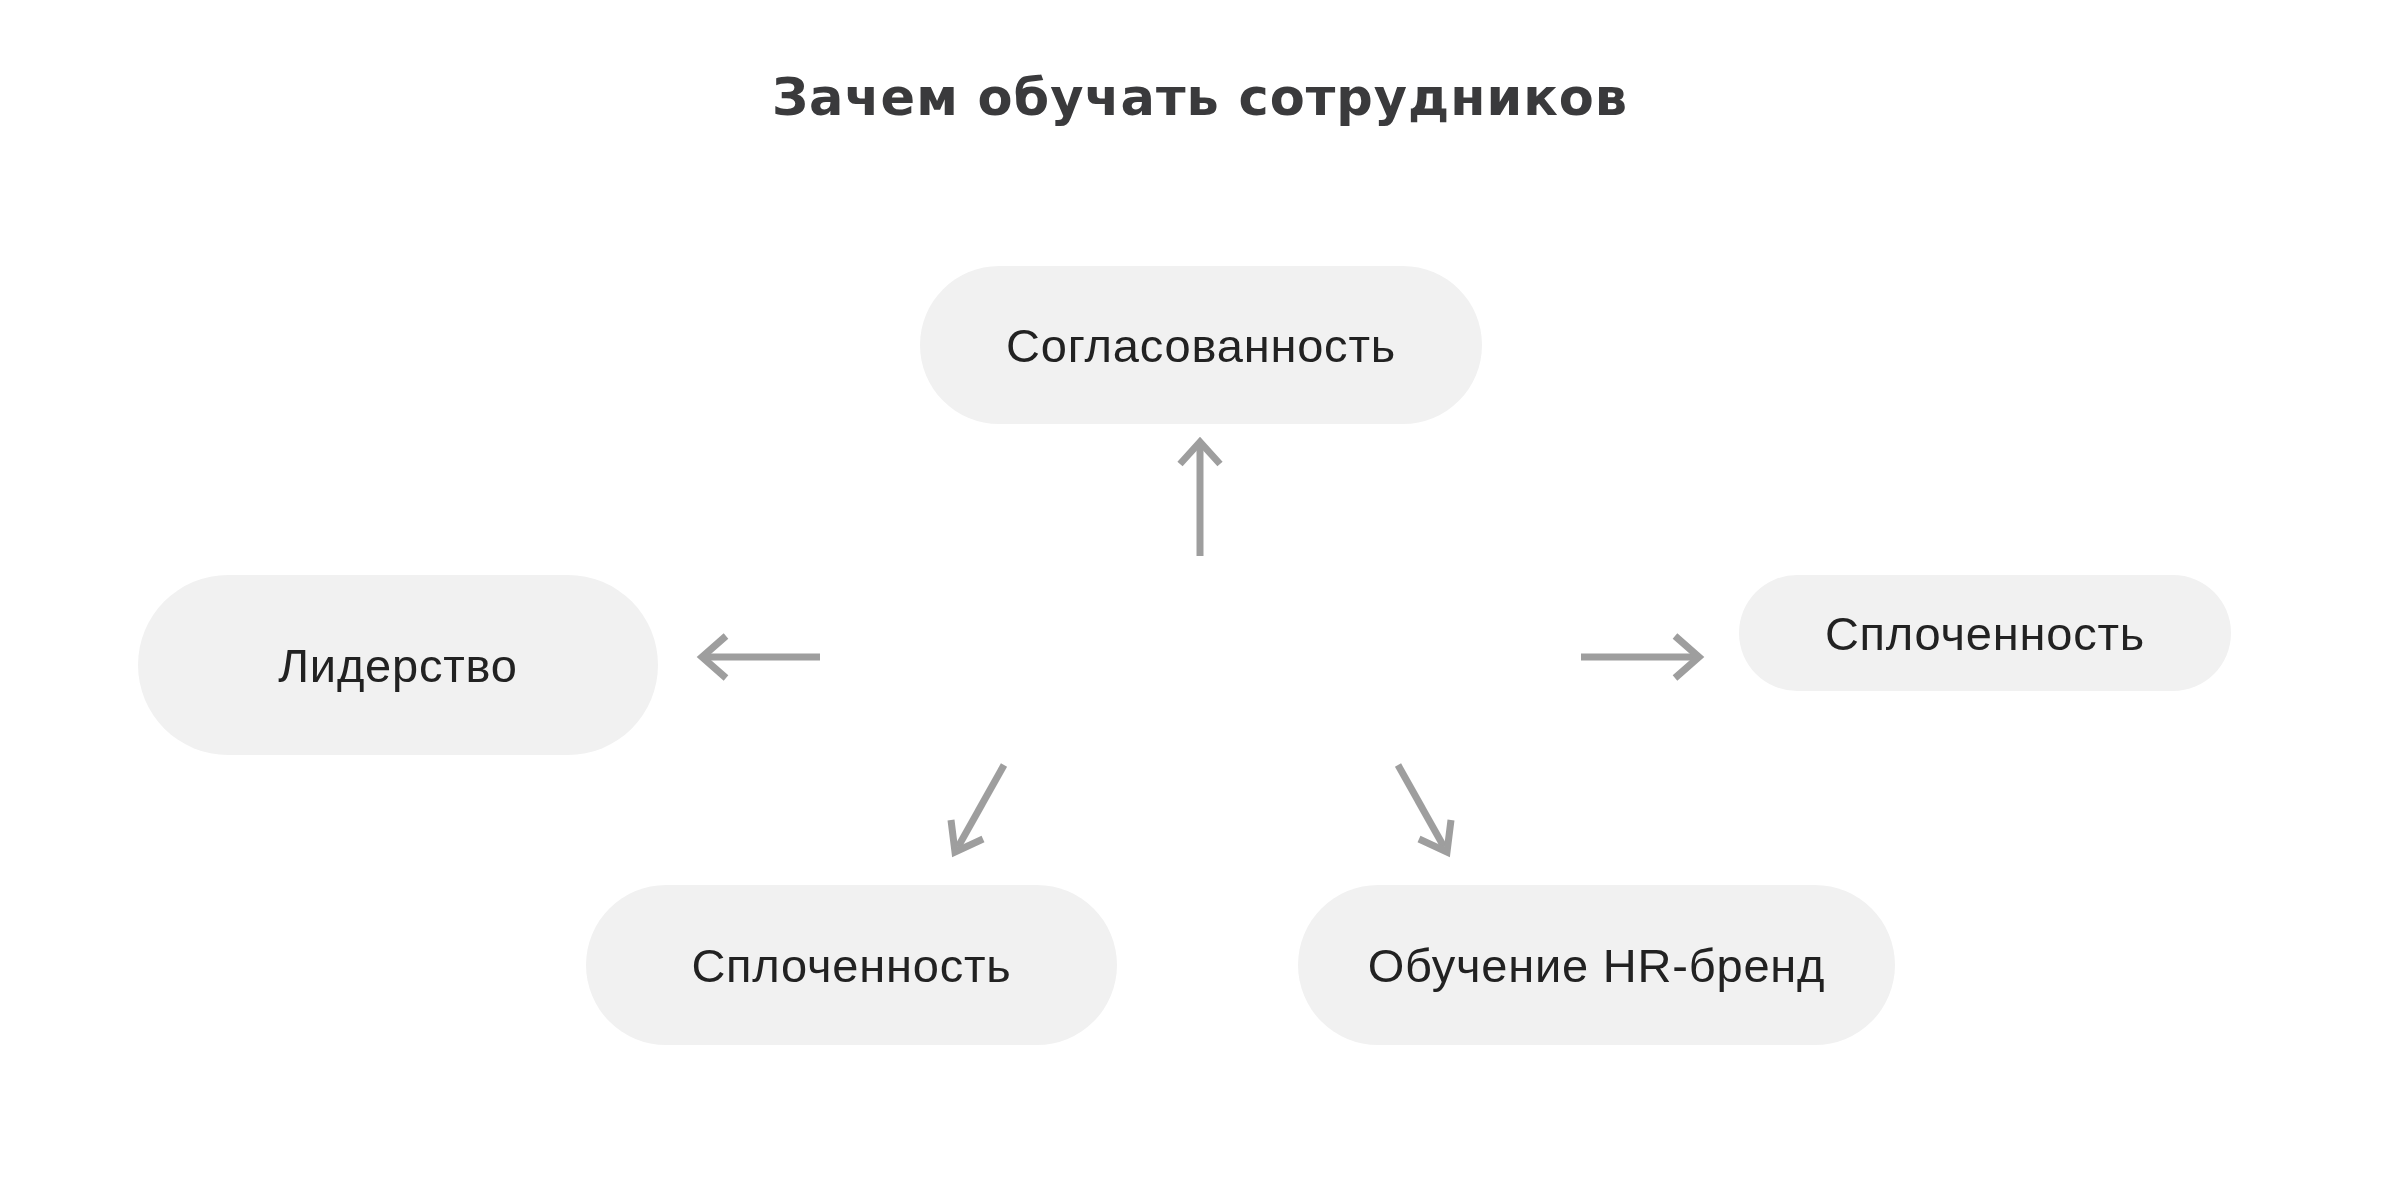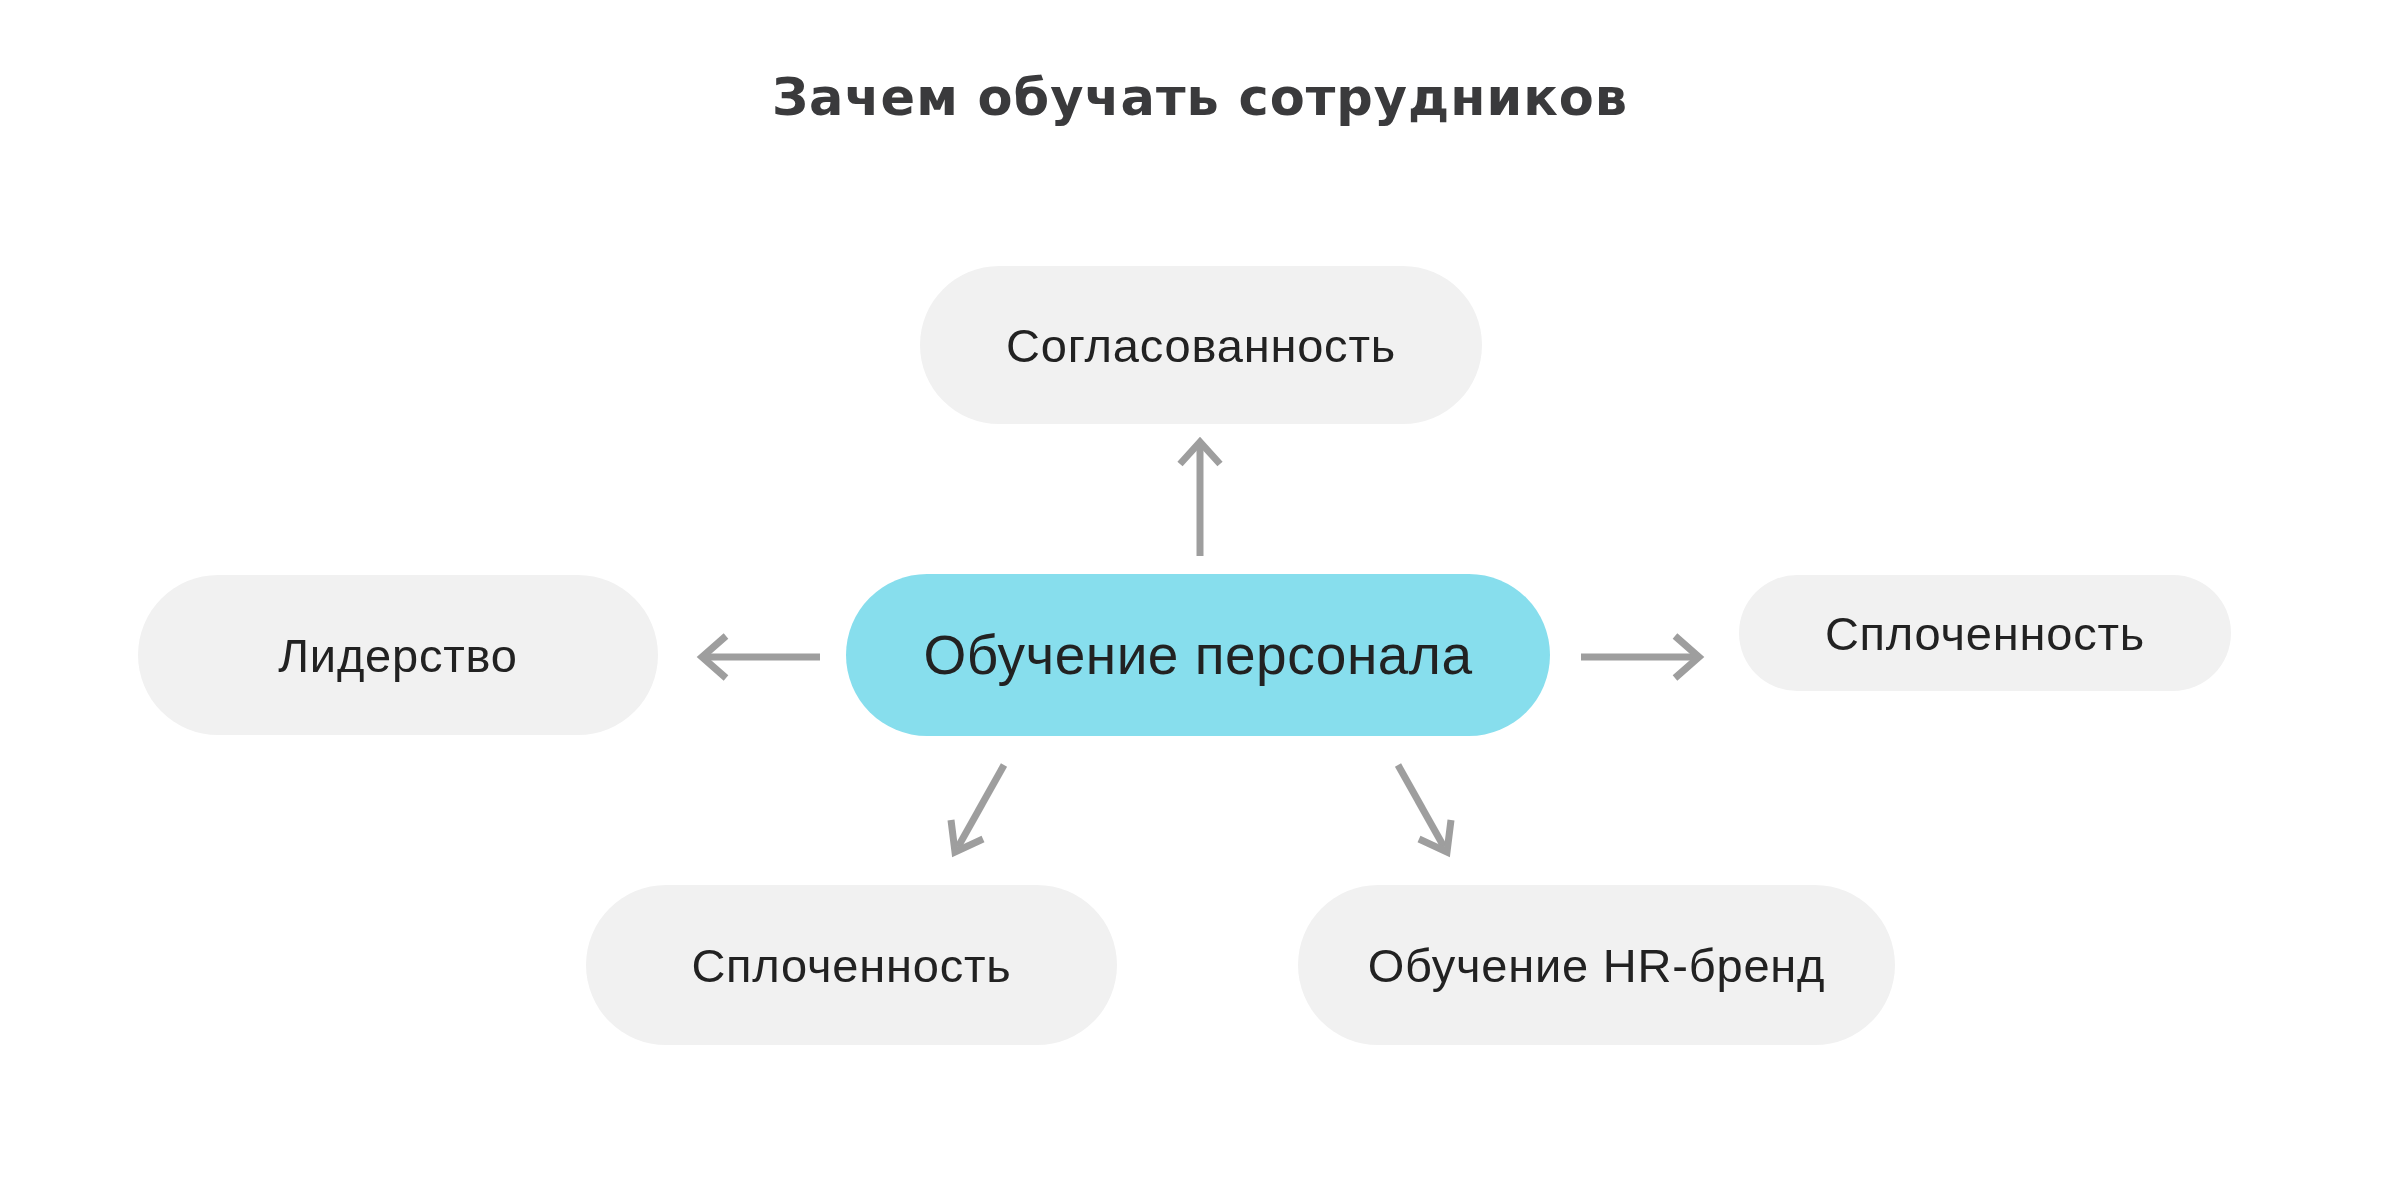--- a/index.html
+++ b/index.html
@@ -46,21 +46,21 @@
     letter-spacing: 0.8px;
     white-space: nowrap;
   }
   .pill-center {
     background: var(--accent);
     font-size: 55px;
     letter-spacing: 0.5px;
   }
   .node-top    { left: 920px;  top: 266px; width: 562px; height: 158px; }
   .node-center { left: 846px;  top: 574px; width: 704px; height: 162px; }
-  .node-left   { left: 138px;  top: 575px; width: 520px; height: 160px; }
+  .node-left   { left: 138px;  top: 575px; width: 520px; height: 180px; }
   .node-right  { left: 1739px; top: 575px; width: 492px; height: 116px; }
   .node-bl     { left: 586px;  top: 885px; width: 531px; height: 160px; }
   .node-br     { left: 1298px; top: 885px; width: 597px; height: 160px; }
   .arrow {
     position: absolute;
     color: var(--arrow);
     line-height: 0;
   }
   .arrow svg { display: block; }
   .arrow-up    { left: 1170px; top: 428px; }
@@ -85,23 +85,20 @@
   <div class="pill node-right">
     <span>Сплоченность</span>
   </div>
   <div class="pill node-bl">
     <span>Сплоченность</span>
   </div>
   <div class="pill node-br">
     <span>Обучение HR-бренд</span>
   </div>
 
-  <div class="pill pill-center node-center">
-    <span>Обучение персонала</span>
-  </div>
 
   <div class="arrow arrow-up">
     <svg width="60" height="130" viewBox="0 0 60 130" fill="none" stroke="currentColor" stroke-width="7">
       <line x1="30" y1="128" x2="30" y2="18"></line>
       <polyline points="10,36 30,14 50,36"></polyline>
     </svg>
   </div>
 
   <div class="arrow arrow-left">
     <svg width="135" height="60" viewBox="0 0 135 60" fill="none" stroke="currentColor" stroke-width="7">

